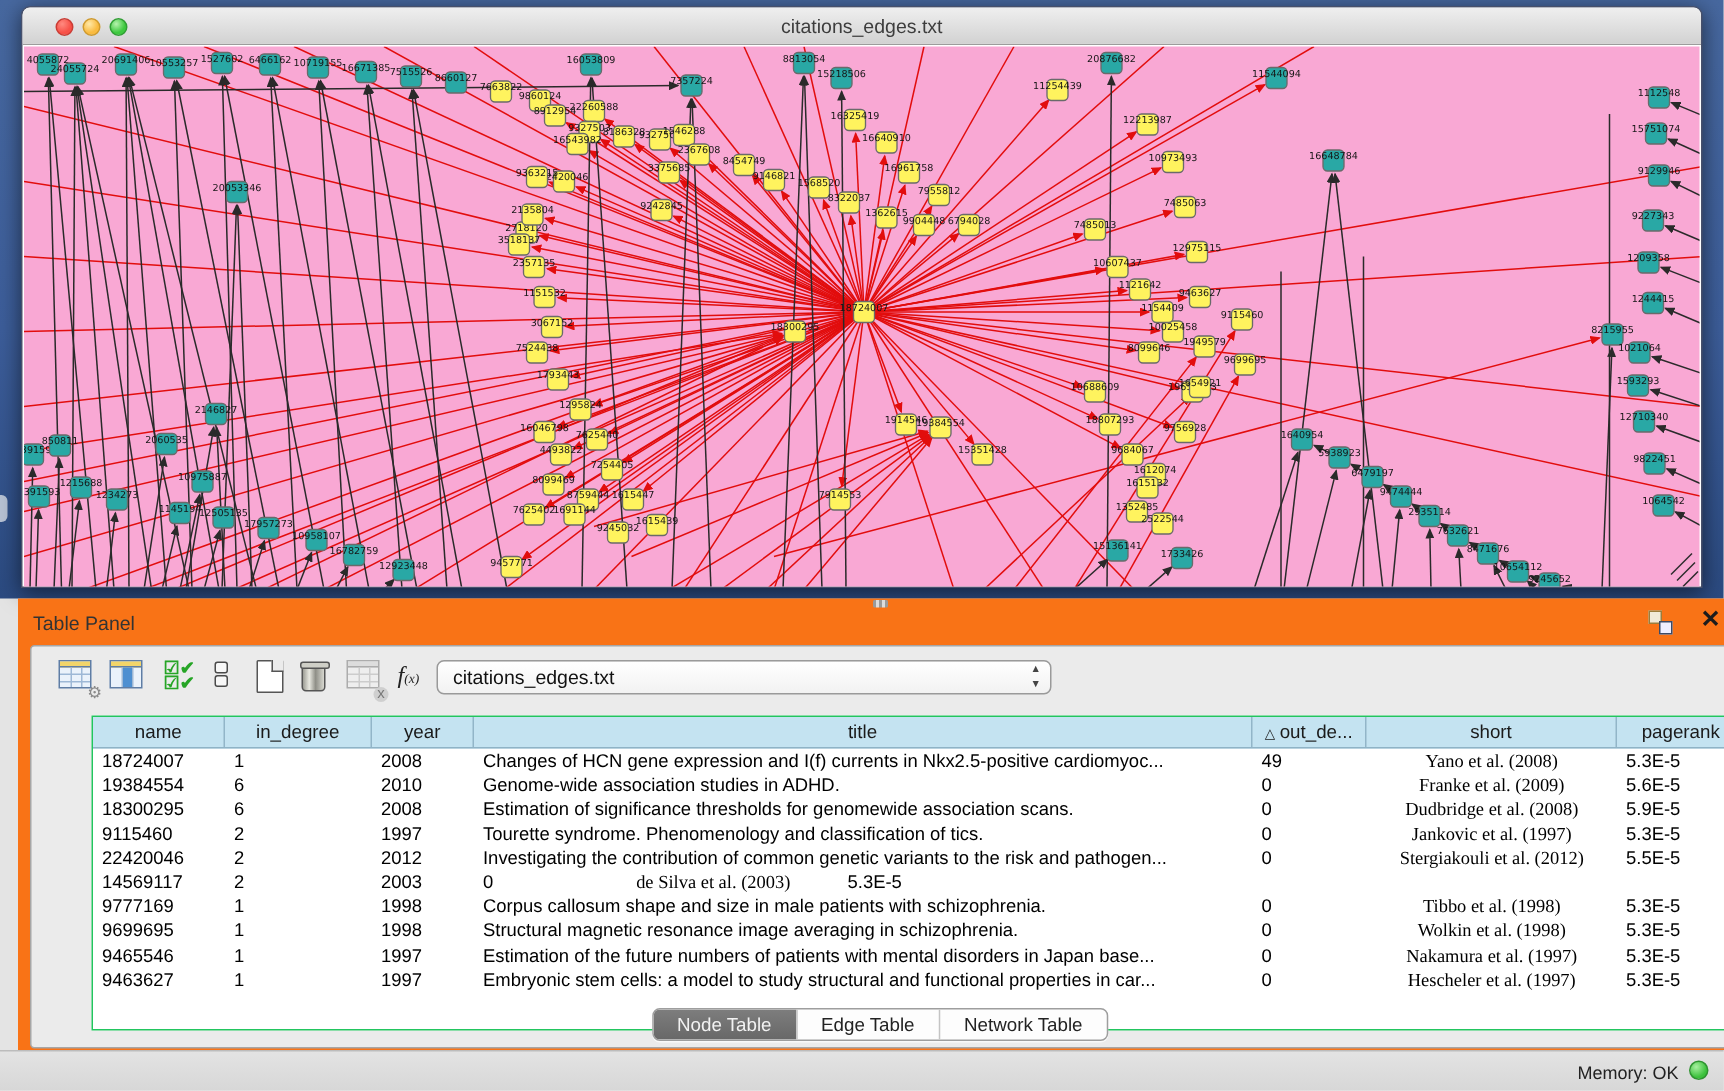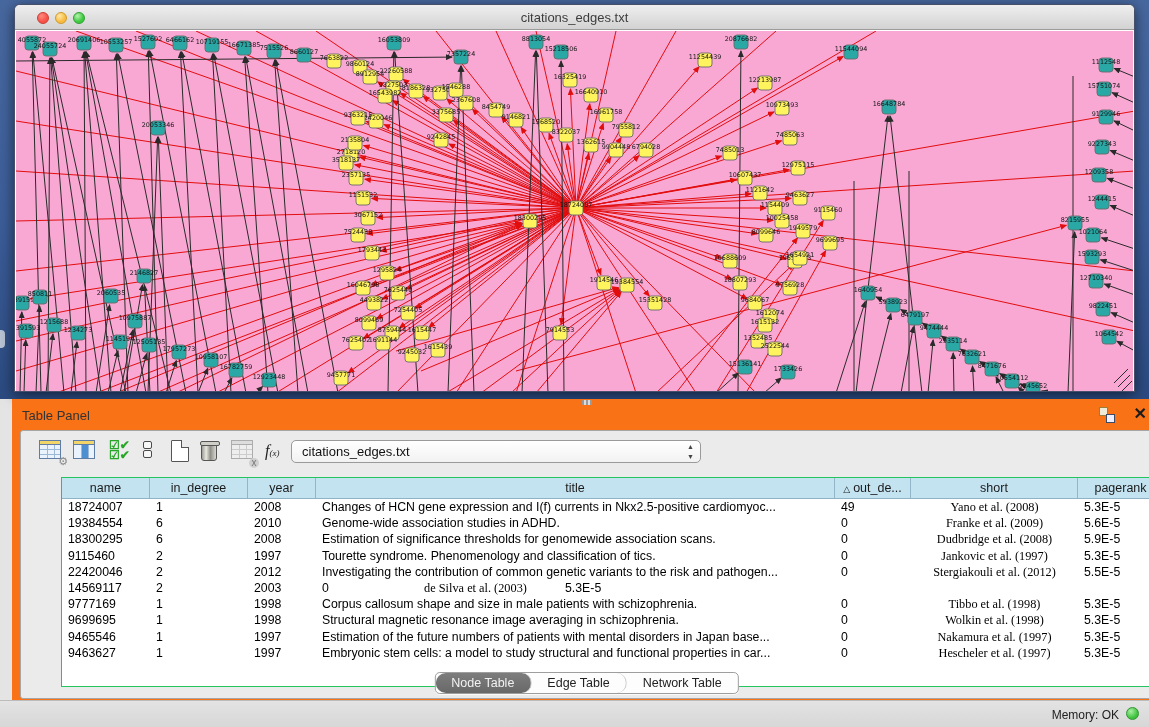--- a/index.html
+++ b/index.html
@@ -83,21 +83,21 @@
   .c-name{width:88px;} .c-indeg{width:98px;} .c-year{width:68px;} .c-title{width:519px;}
   .c-out{width:76px;} .c-short{width:167px;} .c-page{width:86px;}
   .vscroll { position:absolute; right:1px; top:22px; bottom:1px; width:14px;
     background:#fbfbfb; border-left:1px solid #d8d8d8; }
   .vthumb { position:absolute; left:2px; top:2px; width:9px; height:20px; background:#c2c2c2; border-radius:5px; }
 
   
   .tabs { position:absolute; left:50%; transform:translateX(-50%); top:241px; height:22px; display:flex;
     border:1px solid #9e9e9e; border-radius:5px; overflow:hidden; background:#fdfdfd;
     box-shadow:0 1px 0 rgba(255,255,255,.7); }
-  .tab { font-size:12.5px; padding:0 16px; line-height:21px; color:#222; border-right:1px solid #c4c4c4;border-radius:10px; }
+  .tab { font-size:12.5px; padding:0 16px; line-height:21px; color:#222; border-right:1px solid #c4c4c4; }
   .tab:last-child { border-right:none; }
   .tab.active { background:linear-gradient(180deg,#7d7d7d,#686868); color:#f2f2f2; }
 
   
   .status-bar { position:absolute; left:0; top:700px; width:1149px; height:27px;
     background:linear-gradient(180deg,#e3e3e3,#d7d7d7); border-top:1px solid #bcbcbc; }
   .mem-label { position:absolute; right:30px; top:7px; font-size:12px; color:#222; }
   .mem-dot { position:absolute; right:10px; top:6px; width:13px; height:13px; border-radius:50%;
     background:radial-gradient(circle at 35% 30%,#a8f0a0,#3cc13c 65%); border:1px solid #2f9431; }
 </style>

